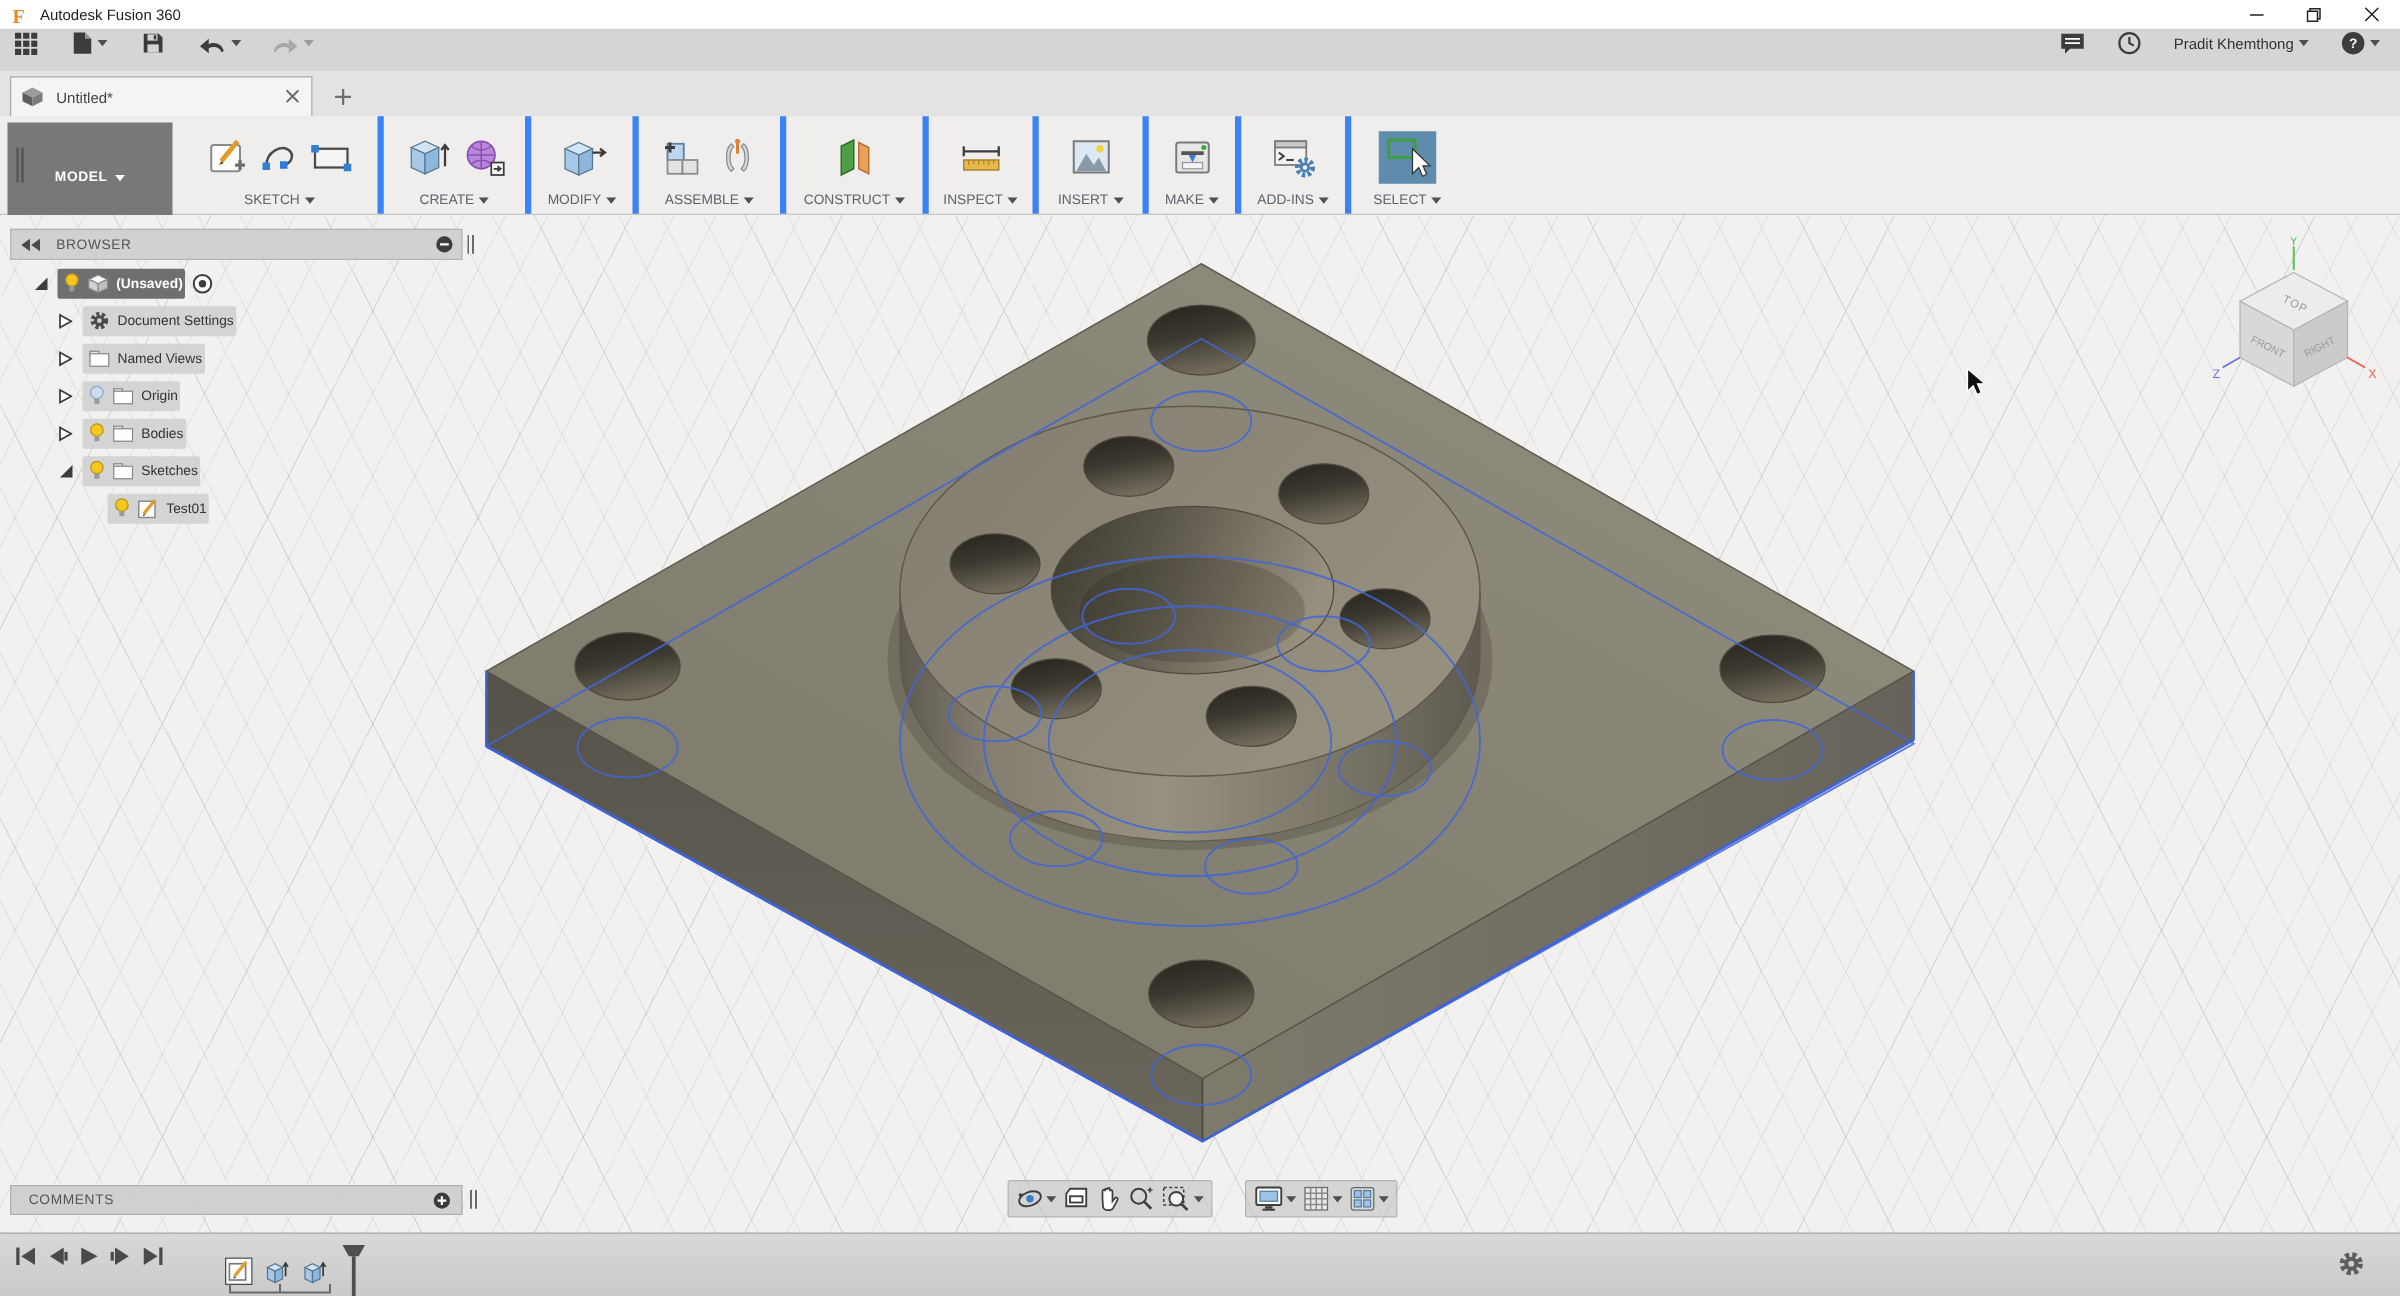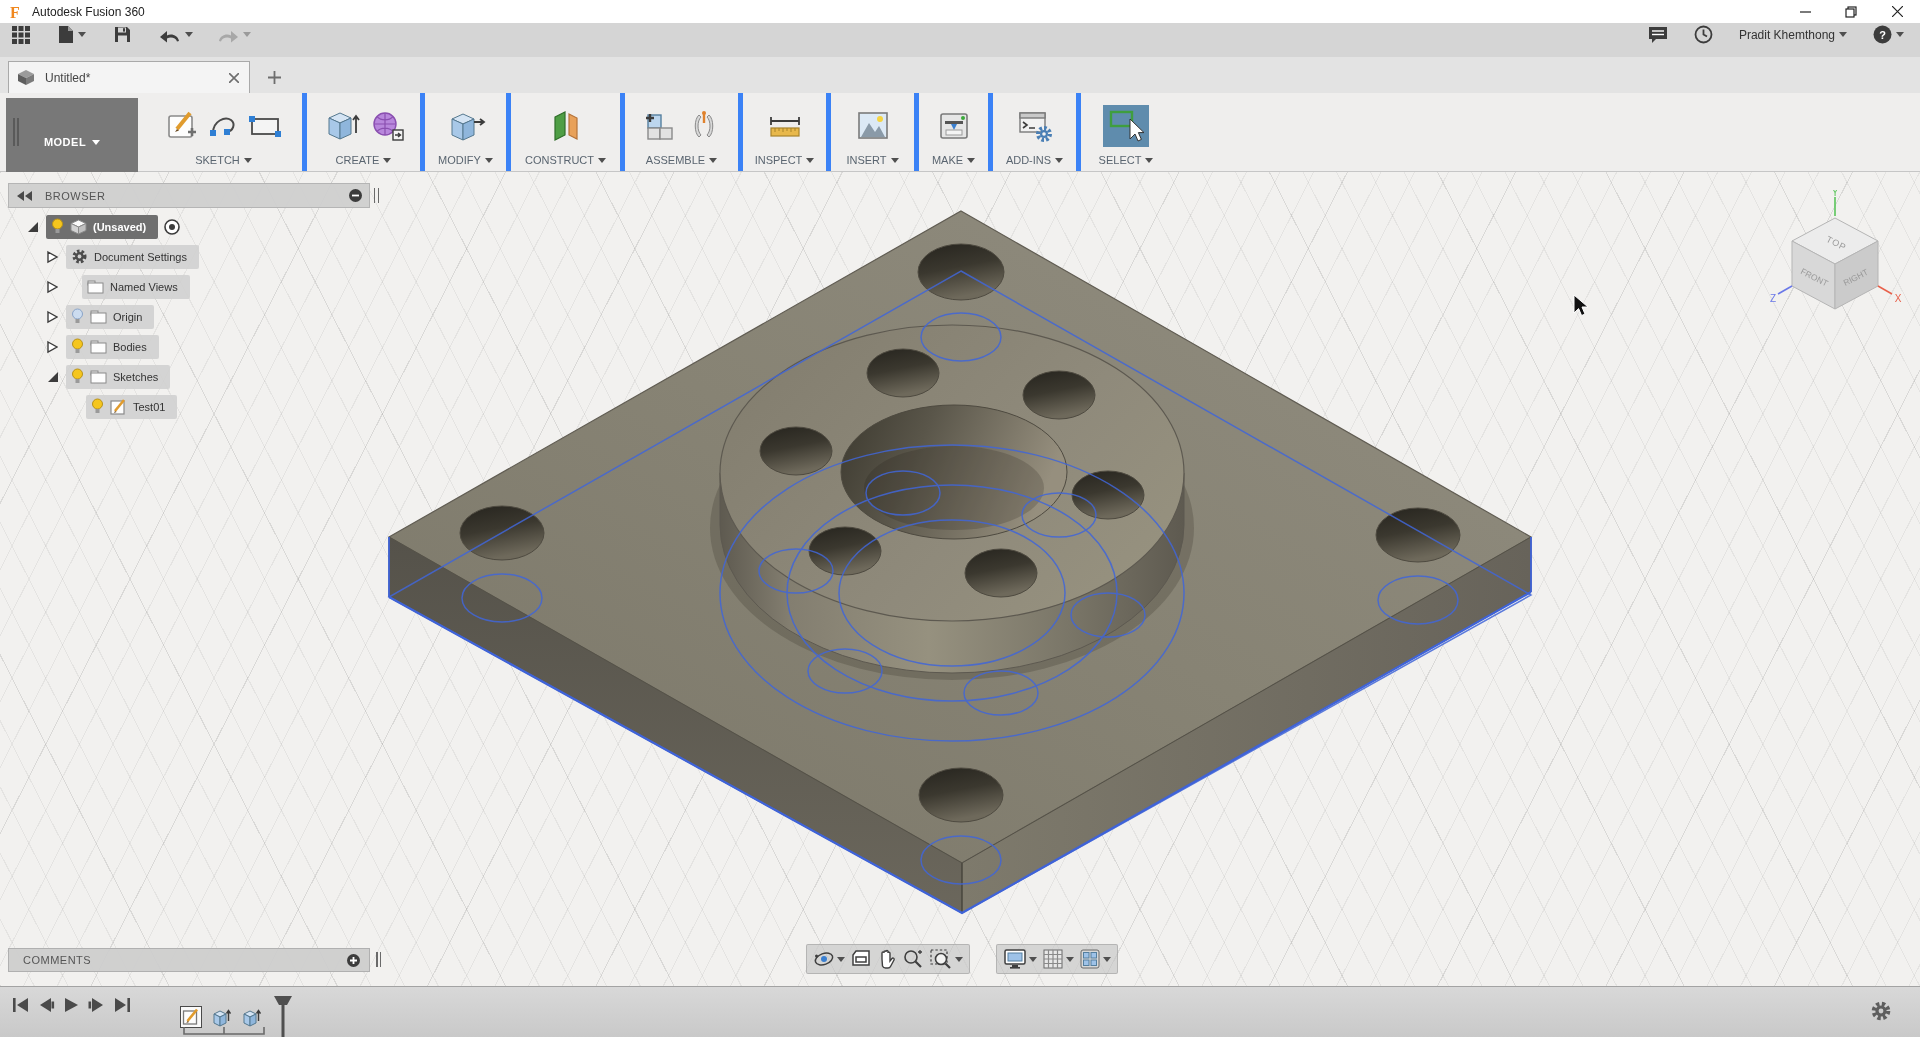--- a/index.html
+++ b/index.html
@@ -51,21 +51,21 @@
       repeating-linear-gradient(117deg, rgba(90,90,90,0.08) 0 1px, transparent 1px 150px);
   }
 
   
   .browser { position:absolute; left:8px; top:11px; width:372px; }
   .b-header { width:364px; height:25px; background:rgba(206,206,206,0.94); border:1px solid #b5b5b5; display:flex; align-items:center; }
   .b-header .t { font-size:11px; color:#555; letter-spacing:.5px; margin-left:12px; }
   .grip-v { width:6px; height:15px; background:linear-gradient(90deg,#6a6a6a 0 1.5px,transparent 1.5px 4px,#6a6a6a 4px 5.5px,transparent 5.5px); }
   .b-tree { margin-top:6px; }
   .trow { display:flex; align-items:center; height:25px; margin-bottom:5px; }
-  .pill { display:flex; align-items:center; gap:6px; background:rgba(208,208,208,0.90); border-radius:2px; height:24px; padding:0 12px 0 5px; }
+  .pill { display:flex; align-items:center; gap:6px; background:rgba(208,208,208,0.90); border-radius:2px; height:24px; padding:0 2px 0 5px; }
   .pill.dark { background:#6f6f6f; }
   .tlabel { font-size:11px; color:#333; }
   .pill.dark .tlabel { color:#fff; font-weight:bold; }
 
   
   .comments { position:absolute; left:8px; top:776px; width:362px; height:24px; background:rgba(205,205,205,0.94); border:1px solid #b0b0b0; display:flex; align-items:center; }
   .comments .t { font-size:11px; color:#555; letter-spacing:.5px; margin-left:14px; }
 
   
   .navpill { position:absolute; top:772px; height:30px; background:rgba(196,196,196,0.62); border:1px solid rgba(150,150,150,.5); border-radius:2px; display:flex; align-items:center; padding:0 6px; gap:5px; }
@@ -264,50 +264,50 @@
           <polygon points="17,15 28,10 28,26 17,31" fill="#8fb6dc" stroke="#55788f"></polygon>
           <path d="M28,13 L37,13 M34,10 L38,13 L34,16" fill="none" stroke="#3c3c3c" stroke-width="1.8"></path>
         </svg>
       </div>
       <div class="rlabel">
         <span>MODIFY</span>
         <span class="dd"></span>
       </div>
     </div>
 
-    <div class="rgroup" style="width:114px">
-      <div class="ricons">
-        <svg width="36" height="36" viewBox="0 0 36 36">
-          <polygon points="7,9 17,4 17,27 7,32" fill="#4f9e45" stroke="#2f6e2a" stroke-width="1.2"></polygon>
-          <polygon points="21,6 29,10 29,31 21,27" fill="#e8a15a" stroke="#b5733a" stroke-width="1.2"></polygon>
-        </svg>
-      </div>
-      <div class="rlabel">
-        <span>CONSTRUCT</span>
-        <span class="dd"></span>
-      </div>
-    </div>
-
     <div class="rgroup" style="width:118px">
       <div class="ricons">
         <svg width="36" height="34" viewBox="0 0 36 34">
           <rect x="5" y="6" width="13" height="13" fill="#bcd6ee" stroke="#557f9f" stroke-width="1.4"></rect>
           <rect x="5" y="19" width="12" height="11" fill="#e2e2e2" stroke="#8a8a8a" stroke-width="1.4"></rect>
           <rect x="17" y="19" width="12" height="11" fill="#e2e2e2" stroke="#8a8a8a" stroke-width="1.4"></rect>
           <path d="M3,9 L11,9 M7,5 L7,13" stroke="#3c3c3c" stroke-width="2.4"></path>
         </svg>
         <svg width="34" height="34" viewBox="0 0 34 34">
           <path d="M12,6 C7,10 7,24 12,28 L14,26 C10,22 10,12 14,8 Z" fill="#d8d8d8" stroke="#8a8a8a"></path>
           <path d="M22,6 C27,10 27,24 22,28 L20,26 C24,22 24,12 20,8 Z" fill="#d8d8d8" stroke="#8a8a8a"></path>
           <line x1="17" y1="4" x2="17" y2="14" stroke="#e0822d" stroke-width="2.4"></line>
           <circle cx="17" cy="4" r="2" fill="#e0822d"></circle>
         </svg>
       </div>
       <div class="rlabel">
         <span>ASSEMBLE</span>
+        <span class="dd"></span>
+      </div>
+    </div>
+
+    <div class="rgroup" style="width:114px">
+      <div class="ricons">
+        <svg width="36" height="36" viewBox="0 0 36 36">
+          <polygon points="7,9 17,4 17,27 7,32" fill="#4f9e45" stroke="#2f6e2a" stroke-width="1.2"></polygon>
+          <polygon points="21,6 29,10 29,31 21,27" fill="#e8a15a" stroke="#b5733a" stroke-width="1.2"></polygon>
+        </svg>
+      </div>
+      <div class="rlabel">
+        <span>CONSTRUCT</span>
         <span class="dd"></span>
       </div>
     </div>
 
     <div class="rgroup" style="width:88px">
       <div class="ricons">
         <svg width="36" height="30" viewBox="0 0 36 30">
           <path d="M4,10 L32,10 M4,6 L4,14 M32,6 L32,14" stroke="#3c3c3c" stroke-width="1.8"></path>
           <rect x="4" y="17" width="28" height="8" fill="#e8b84b" stroke="#a8842b" stroke-width="1.2"></rect>
           <path d="M8,17 V21 M12,17 V20 M16,17 V21 M20,17 V20 M24,17 V21 M28,17 V20" stroke="#a8842b" stroke-width="1"></path>
@@ -541,21 +541,21 @@
               <circle cx="8.5" cy="8.5" r="1.9" fill="#d0d0d0"></circle>
           </svg>
           <span class="tlabel">Document Settings</span>
         </div>
       </div>
 
       <div class="trow" style="padding-left:38px">
         <svg width="12" height="14" viewBox="0 0 12 14">
             <polygon points="2,2 11,7 2,12" fill="#fff" stroke="#3c3c3c" stroke-width="1.4"></polygon>
           </svg>
-        <div class="pill" style="margin-left:24px">
+        <div class="pill" style="margin-left:8px">
           <svg width="17" height="15" viewBox="0 0 17 15">
             <rect x="1" y="2" width="7" height="4" fill="#e8e8e8" stroke="#8a8a8a"></rect>
               <rect x="1" y="4" width="15" height="10" fill="#fdfdfd" stroke="#8a8a8a"></rect>
           </svg>
           <span class="tlabel">Named Views</span>
         </div>
       </div>
 
       <div class="trow" style="padding-left:38px">
         <svg width="12" height="14" viewBox="0 0 12 14">

